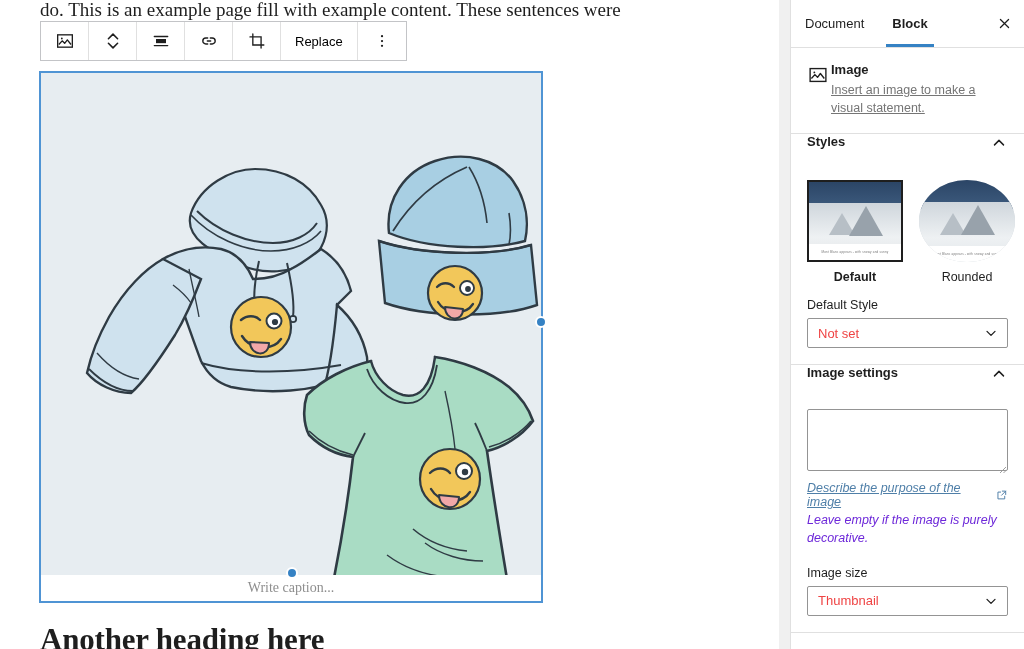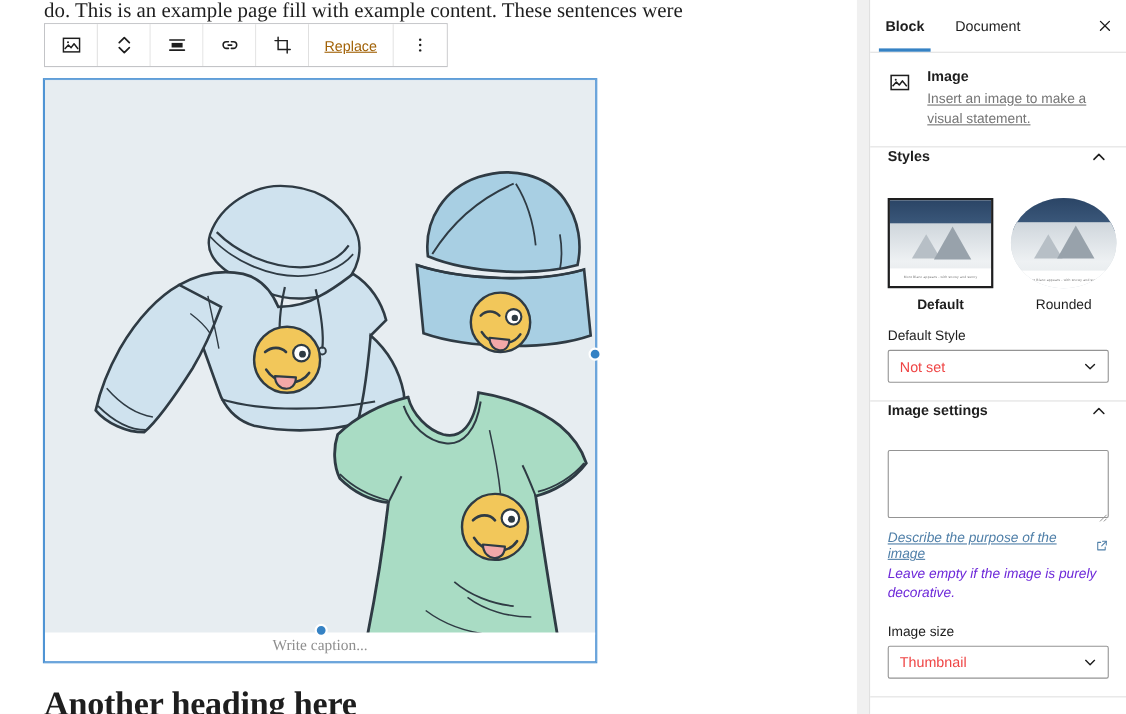--- a/index.html
+++ b/index.html
@@ -52,23 +52,22 @@
     width: 48px; height: 38px;
     display: flex; align-items: center; justify-content: center;
     border-right: 1px solid #e0e0e0;
     background: #fff;
     cursor: pointer;
     color: #1e1e1e;
   }
   .tb-btn:last-child { border-right: none; }
   .tb-btn.wide {
     width: auto; padding: 0 14px;
-    font-size: 13px; color: #a16207;
+    font-size: 13px; color: #000000;
     white-space: nowrap;
-    text-decoration: underline;
   }
 
   
   #image-block {
     position: absolute; left: 40px; top: 72px;
     width: 502px; height: 530px;
     border: 1px solid #4f94d4;
     box-shadow: 0 0 0 1px #4f94d4;
     background: #ffffff;
     overflow: visible;
@@ -145,21 +144,21 @@
     height: 3px; background: #3582c4;
   }
   .tab-close {
     margin-left: auto;
     width: 40px;
     display: flex; align-items: center; justify-content: center;
     cursor: pointer; color: #1e1e1e;
   }
 
   .blockcard {
-    display: flex; gap: 12px;
+    display: flex; 
     padding: 14px 16px 16px 16px;
     border-bottom: 1px solid #e0e0e0;
   }
   .blockcard-icon { flex: 0 0 24px; color: #1e1e1e; padding-top: 2px; }
   .blockcard-title { font-size: 13px; font-weight: 600; color: #1e1e1e; margin-bottom: 4px; }
   .blockcard-desc { font-size: 12.5px; line-height: 1.45; color: #757575; text-decoration: underline; }
 
   .panel { border-bottom: 1px solid #e0e0e0; padding: 0 16px 16px 16px; }
   .panel-head {
     display: flex; align-items: flex-start; justify-content: space-between;
@@ -418,22 +417,22 @@
       <div class="resize-handle-r"></div>
       <div class="resize-handle-b"></div>
     </div>
 
     <div class="heading-next">Another heading here</div>
   </div>
 
   <div id="sidebar">
 
     <div id="sidebar-tabs">
+      <div class="tab">Document</div>
       <div class="tab active">Block</div>
-      <div class="tab">Document</div>
       <div class="tab-close">
         <svg width="15" height="15" viewBox="0 0 24 24" fill="none" stroke="currentColor" stroke-width="2" stroke-linecap="round">
           <path d="M5.5 5.5l13 13M18.5 5.5l-13 13"></path>
         </svg>
       </div>
     </div>
 
     <div class="blockcard">
       <div class="blockcard-icon">
         <svg width="22" height="22" viewBox="0 0 24 24" fill="none" stroke="currentColor" stroke-width="1.5">

